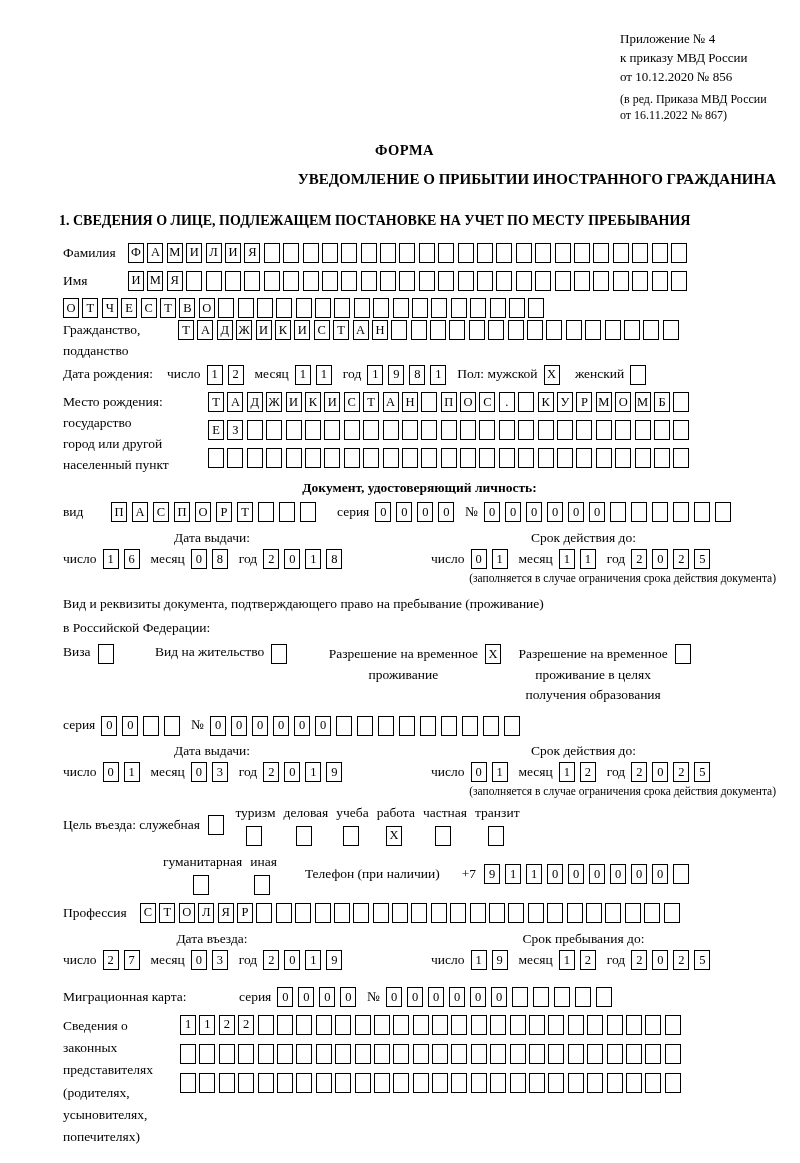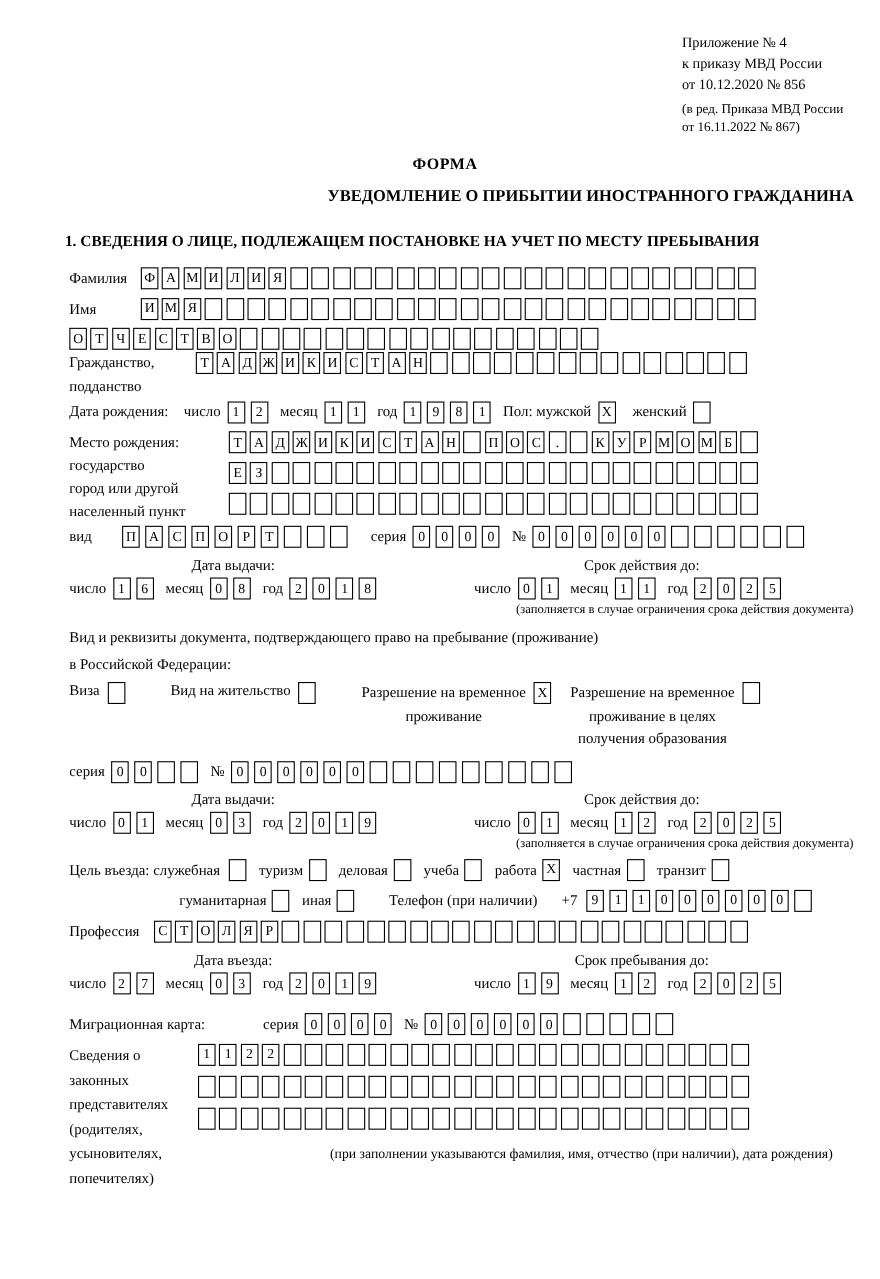--- a/index.html
+++ b/index.html
@@ -27,21 +27,21 @@
   .datecol-l .date-head{margin-left:-70px;} .datecol-r .date-head{margin-left:-40px;}
   .note-r{font-size:11.5px;text-align:right;margin:1px 0 8px 0;}
   .doc-head{text-align:center;font-weight:bold;font-size:13.5px;margin:4px 0 6px 0;}
   .plain{font-size:13.5px;line-height:1.8;}
   .opts{gap:14px;align-items:flex-start;margin-top:4px;}
   .opt{display:flex;align-items:flex-start;gap:7px;font-size:13.5px;}
   .optlines span{display:block;text-align:center;line-height:1.5;}
   .gap30{margin-left:24px;}
   .mb2{margin-bottom:2px;} .mt10{margin-top:10px;}
   .purpose-line{display:flex;align-items:center;gap:8px;font-size:13.5px;margin-bottom:8px;}
-  .purpose-line .pair{display:flex;align-items:center;gap:5px;}
+  .purpose-line .pair{display:flex;align-items:center;gap:5px;flex-direction:column;}
   .indent100{margin-left:100px;}
   .rep-note{font-size:12.5px;text-align:center;margin:6px 0 0 120px;}
 </style>
 </head>
 <body>
 
 <div class="page">
 
   <div class="appendix">
     <div>Приложение № 4</div>
@@ -312,20 +312,21 @@
           <span class="cell"></span>
           <span class="cell"></span>
           <span class="cell"></span>
           <span class="cell"></span>
           <span class="cell"></span>
           <span class="cell"></span>
         </span>
     </span>
   </div>
 
+  <div class="doc-head">Документ, удостоверяющий личность:</div>
 
   <div class="row" style="align-items:center;">
     <span class="inline">
       <span class="lbl" style="width:42px;">вид</span>
       <span class="cells spaced">
           <span class="cell">П</span>
           <span class="cell">А</span>
           <span class="cell">С</span>
           <span class="cell">П</span>
           <span class="cell">О</span>
@@ -790,17 +791,16 @@
           <span class="cell"></span>
           <span class="cell"></span>
           <span class="cell"></span>
           <span class="cell"></span>
           <span class="cell"></span>
           <span class="cell"></span>
           <span class="cell"></span>
           <span class="cell"></span>
           <span class="cell"></span>
         </span>
-      <span class="rep-note">(при заполнении указываются фамилия, имя, отчество (при наличии), дата рождения)</span>
     </span>
   </div>
 
 </div>
 
 </body></html>

